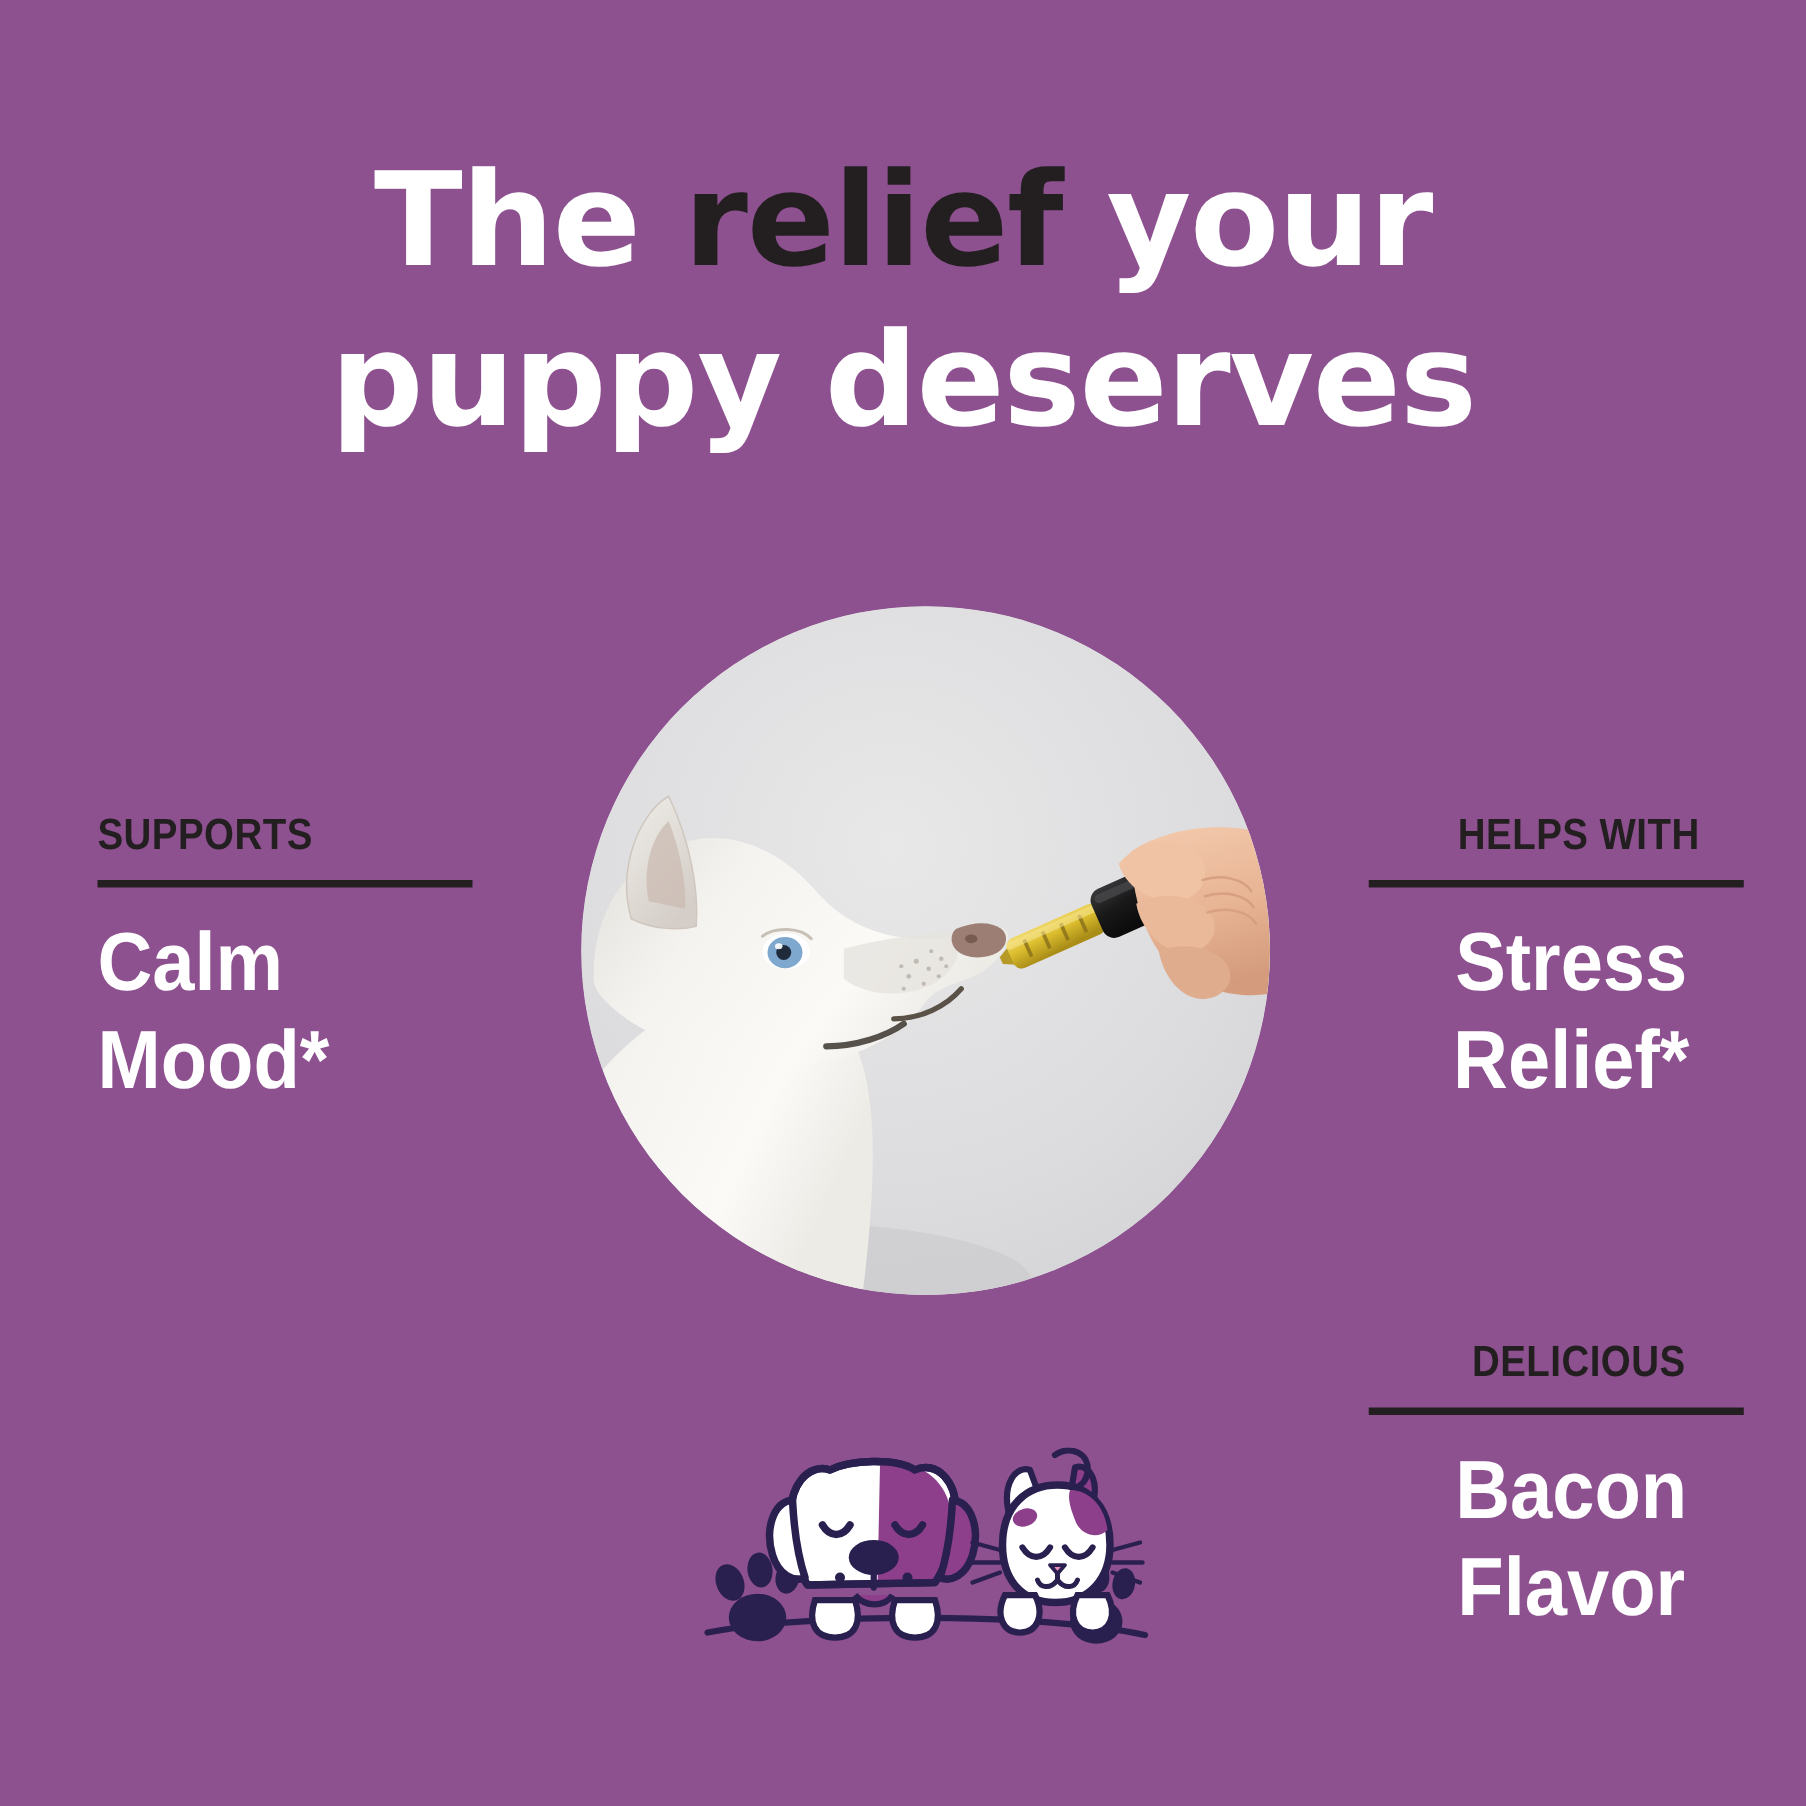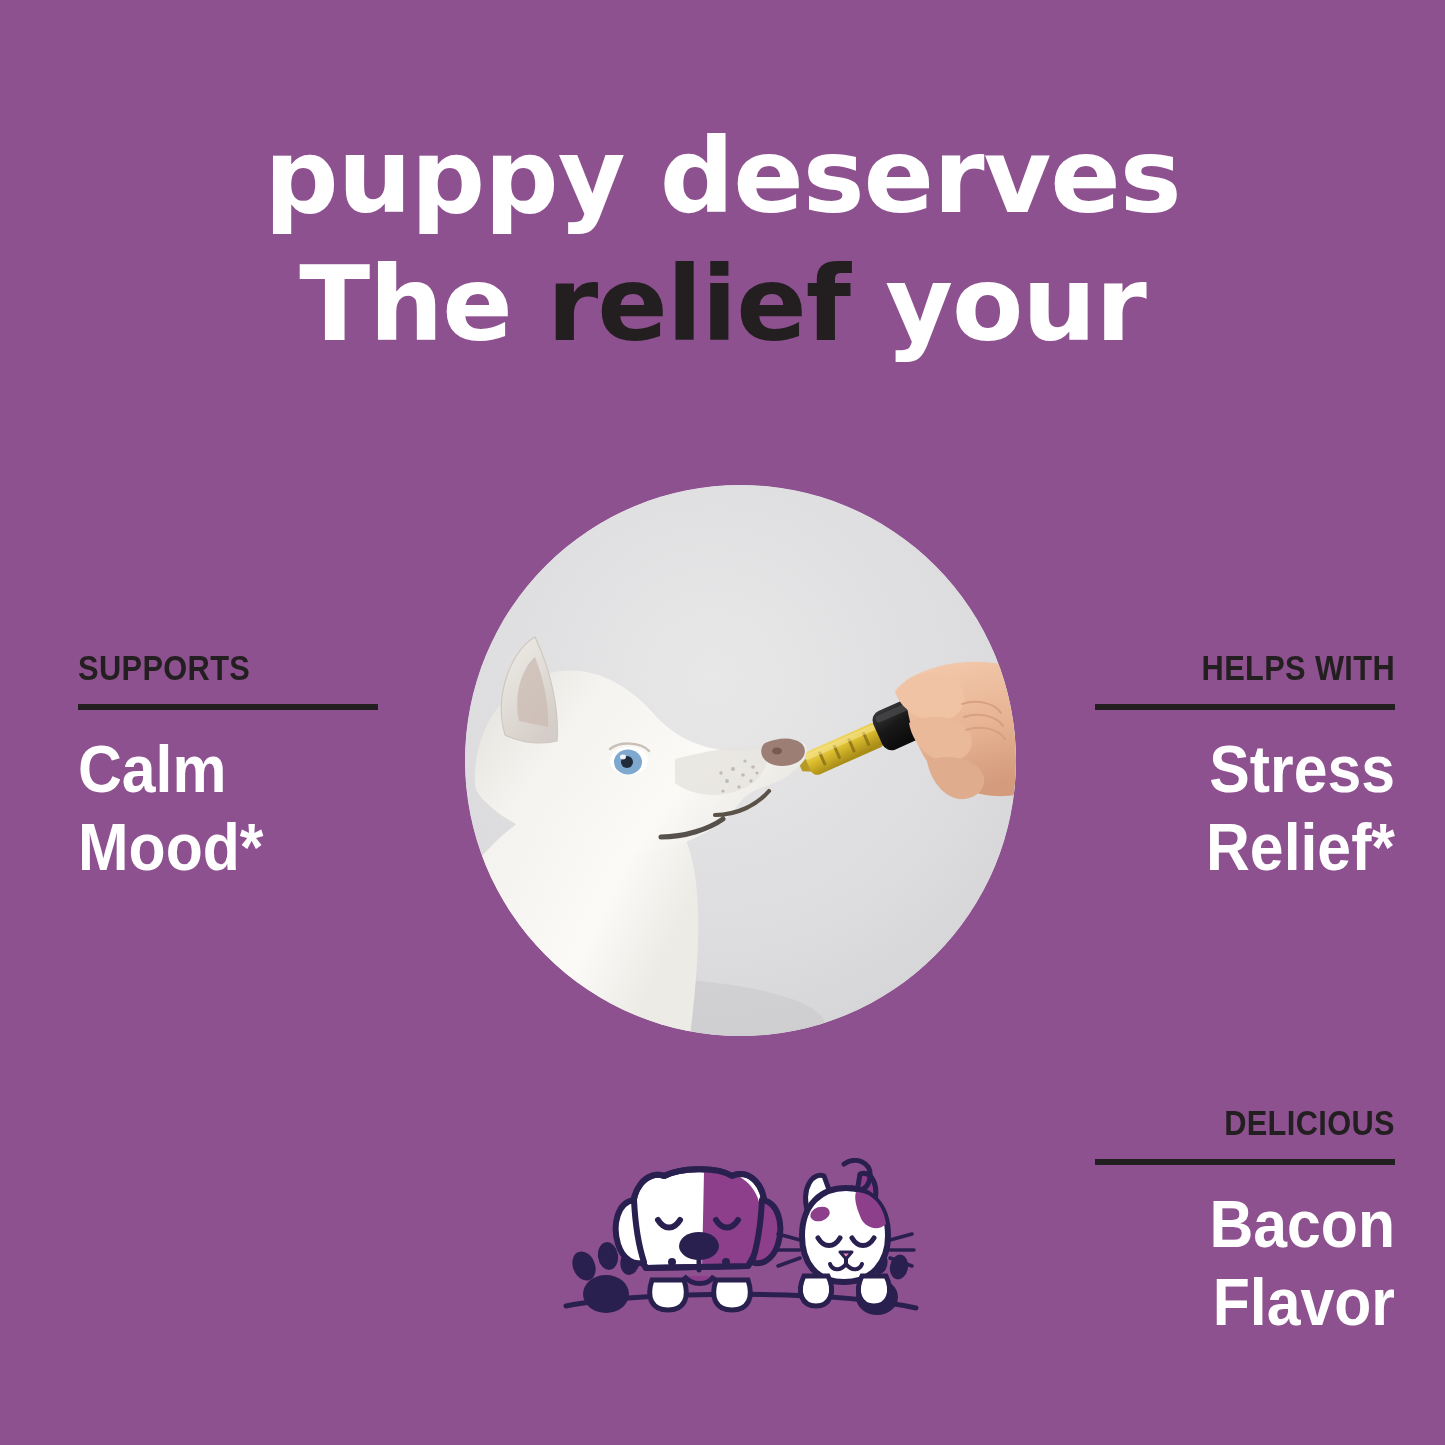--- a/index.html
+++ b/index.html
@@ -56,28 +56,28 @@
     font-family: "Liberation Sans", sans-serif;
     font-weight: 700;
     font-size: 66px;
     line-height: 78px;
     color: #ffffff;
     transform: scaleX(0.92);
     white-space: pre-line;
   }
   .feature.left  .kicker { transform-origin: left center; }
   .feature.left  .value  { transform-origin: left center; }
-  .feature.right { text-align: right; }
+  .feature.right { text-align: center; }
   .feature.right .kicker { transform-origin: right center; }
   .feature.right .value  { transform-origin: right center; }
 
   #feat-supports   { left: 78px;  top: 648px; width: 300px; }
   #feat-helps      { right: 50px; top: 648px; width: 300px; }
   #feat-reduce     { left: 86px;  top: 1070px; width: 300px; }
-  #feat-delicious  { right: 50px; top: 1070px; width: 300px; margin-top: 33px; }
+  #feat-delicious  { right: 50px; top: 1070px; width: 300px; }
   #feat-reduce .value { font-size: 62px; white-space: nowrap; }
 
   
   #photo {
     position: absolute;
     left: 465px;
     top: 485px;
     width: 551px;
     height: 551px;
     border-radius: 50%;
@@ -108,22 +108,22 @@
     letter-spacing: 0px;
     white-space: nowrap;
   }
 </style>
 </head>
 <body>
 
 <div id="canvas">
 
   <div class="headline">
+    <span class="line"><span>The </span><span class="hl-dark">relief</span><span> your</span></span>
     <span class="line">puppy deserves</span>
-    <span class="line"><span>The </span><span class="hl-dark">relief</span><span> your</span></span>
   </div>
 
   <div class="feature left" id="feat-supports">
     <div class="kicker">SUPPORTS</div>
     <div class="rule"></div>
     <div class="value">Calm
 Mood*</div>
   </div>
 
   <div class="feature right" id="feat-helps">

